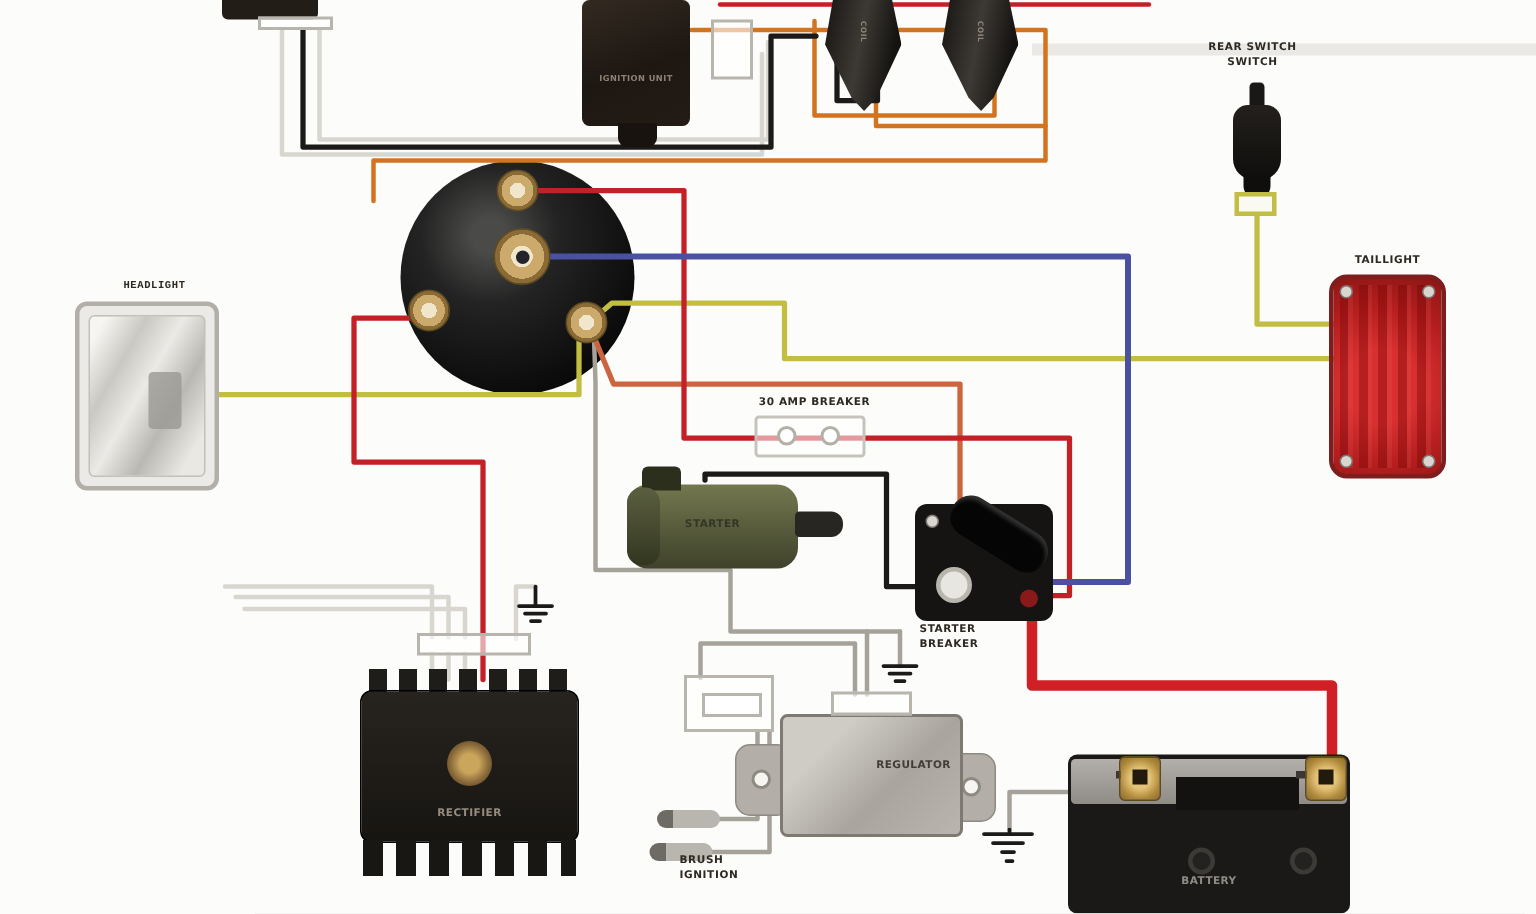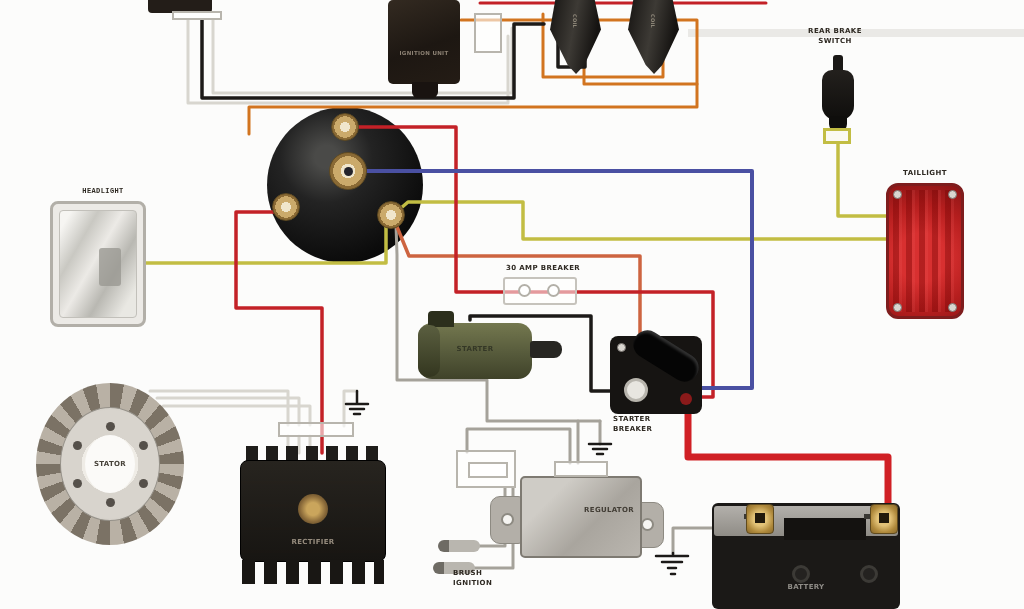--- a/index.html
+++ b/index.html
@@ -172,21 +172,21 @@
   <div class="connector" style="left:474px;top:13px;width:28px;height:40px;"></div>
 
   <div class="comp coil" style="left:549px;top:0;">
     <div class="onlbl">COIL</div>
   </div>
   <div class="comp coil" style="left:627px;top:0;">
     <div class="onlbl">COIL</div>
   </div>
 
   <div class="lbl" style="left:780px;top:27px;width:110px;">
-    <div>REAR BRAKE</div>
+    <div>REAR SWITCH</div>
     <div>SWITCH</div>
   </div>
   <div class="comp" id="brkstem"></div>
   <div class="comp" id="brkbody"></div>
   <div class="comp" id="brktip"></div>
   <div class="comp" id="brkconn"></div>
 
   <div class="comp under" id="ignswitch"></div>
   <div class="term" style="left:331px;top:113px;width:28px;height:28px;"></div>
   <div class="term" id="t-center" style="left:329px;top:152px;width:38px;height:38px;">
@@ -227,27 +227,20 @@
     <div class="arm"></div>
     <div class="wcirc"></div>
     <div class="screw"></div>
     <div class="rterm"></div>
   </div>
   <div class="lbl" style="left:613px;top:415px;width:80px;text-align:left;">
     <div>STARTER</div>
     <div>BREAKER</div>
   </div>
 
-  <div class="comp" id="stator">
-    <div class="ring"></div>
-    <div class="bolts"></div>
-    <div class="hole">
-      <span>STATOR</span>
-    </div>
-  </div>
 
   <div class="comp" id="rectifier">
     <div class="ftop"></div>
     <div class="body"></div>
     <div class="med"></div>
     <div class="fbot"></div>
     <div class="onlbl">RECTIFIER</div>
   </div>
   <div class="connector" style="left:278px;top:422px;width:76px;height:15px;"></div>
 

